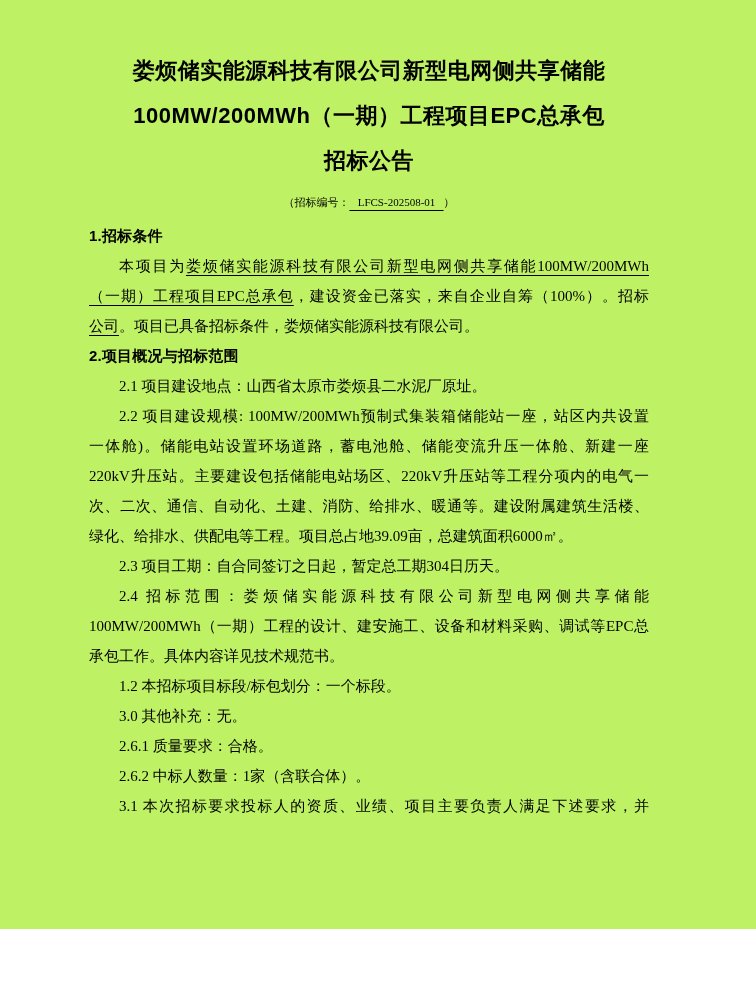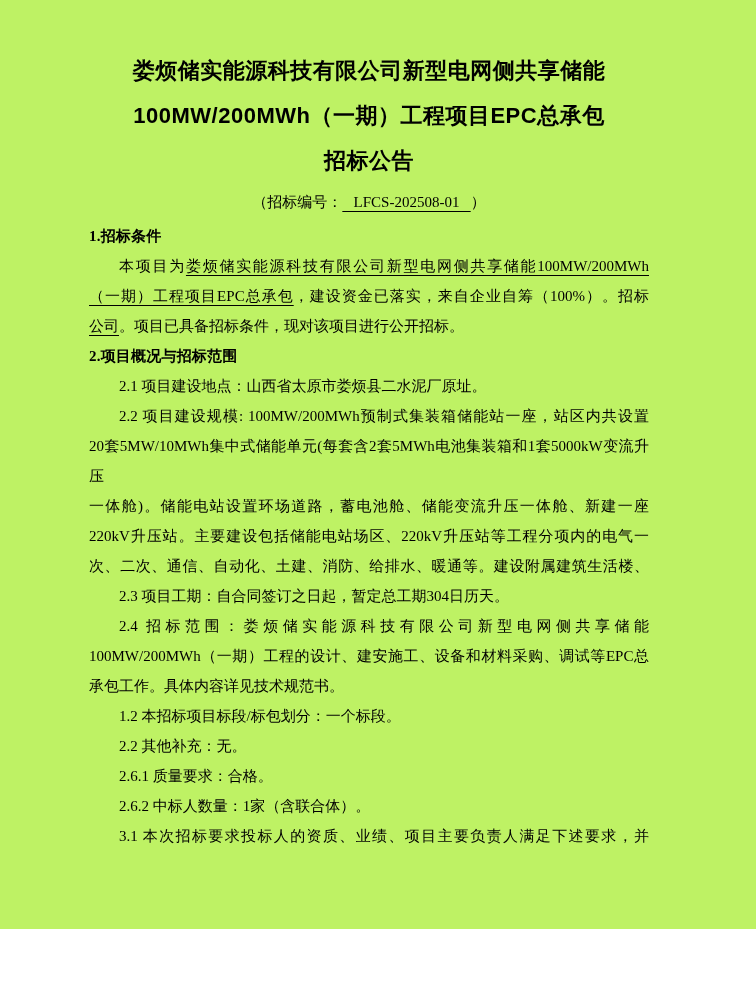--- a/index.html
+++ b/index.html
@@ -17,35 +17,35 @@
   .title {
     text-align: center;
     font-family: "Liberation Sans", "DejaVu Sans", sans-serif;
     font-weight: 700;
     font-size: 22px;
     letter-spacing: 0.5px;
   }
   .title .title-line { line-height: 45px; white-space: nowrap; }
   .meta {
     text-align: center;
-    font-size: 15px;
+    font-size: 11px;
     line-height: 38px;
     white-space: pre;
   }
   .docbody {
     font-size: 15px;
     line-height: 30px;
     text-align: justify;
   }
   .line { min-height: 30px; }
   .line.full { text-align-last: justify; }
   .line.ind { text-indent: 30px; }
   .line.heading {
     font-weight: 700;
-    font-family: Liberation Serif, serif;
+    font-family: Liberation Sans, sans-serif;
     letter-spacing: 0.2px;
   }
   .u {
     text-decoration: underline;
     text-decoration-thickness: 1px;
     text-underline-offset: 4px;
   }
 </style>
 </head>
 <body>
@@ -57,32 +57,32 @@
     <div class="title-line">100MW/200MWh（一期）工程项目EPC总承包</div>
     <div class="title-line">招标公告</div>
   </div>
 
   <div class="meta"><span>（招标编号：</span><span class="u">&nbsp;&nbsp;&nbsp;LFCS-202508-01&nbsp;&nbsp;&nbsp;</span><span>）</span></div>
 
   <div class="docbody" id="doc-body">
       <div class="line heading"><span>1.招标条件</span></div>
       <div class="line ind full"><span>本项目为</span><span class="u">娄烦储实能源科技有限公司新型电网侧共享储能100MW/200MWh</span></div>
       <div class="line full"><span class="u">（一期）工程项目EPC总承包</span><span>，建设资金已落实，来自企业自筹（100%）。招标</span></div>
-      <div class="line"><span class="u">公司</span><span>。项目已具备招标条件，现对该项目进行公开招标。</span></div>
+      <div class="line"><span class="u">公司</span><span>。项目已具备招标条件，娄烦储实能源科技有限公司。</span></div>
       <div class="line heading"><span>2.项目概况与招标范围</span></div>
       <div class="line ind"><span>2.1 项目建设地点：山西省太原市娄烦县二水泥厂原址。</span></div>
       <div class="line ind full"><span>2.2 项目建设规模: 100MW/200MWh预制式集装箱储能站一座，站区内共设置</span></div>
-      <div class="line full"><span>20套5MW/10MWh集中式储能单元(每套含2套5MWh电池集装箱和1套5000kW变流升压</span></div>
       <div class="line full"><span>一体舱)。储能电站设置环场道路，蓄电池舱、储能变流升压一体舱、新建一座</span></div>
       <div class="line full"><span>220kV升压站。主要建设包括储能电站场区、220kV升压站等工程分项内的电气一</span></div>
       <div class="line full"><span>次、二次、通信、自动化、土建、消防、给排水、暖通等。建设附属建筑生活楼、</span></div>
+      <div class="line"><span>绿化、给排水、供配电等工程。项目总占地39.09亩，总建筑面积6000㎡。</span></div>
       <div class="line ind"><span>2.3 项目工期：自合同签订之日起，暂定总工期304日历天。</span></div>
       <div class="line ind full"><span>2.4 招标范围：娄烦储实能源科技有限公司新型电网侧共享储能</span></div>
       <div class="line full"><span>100MW/200MWh（一期）工程的设计、建安施工、设备和材料采购、调试等EPC总</span></div>
       <div class="line"><span>承包工作。具体内容详见技术规范书。</span></div>
       <div class="line ind"><span>1.2 本招标项目标段/标包划分：一个标段。</span></div>
-      <div class="line ind"><span>2.2 其他补充：无。</span></div>
+      <div class="line ind"><span>3.0 其他补充：无。</span></div>
       <div class="line ind"><span>2.6.1 质量要求：合格。</span></div>
       <div class="line ind"><span>2.6.2 中标人数量：1家（含联合体）。</span></div>
       <div class="line ind full"><span>3.1 本次招标要求投标人的资质、业绩、项目主要负责人满足下述要求，并</span></div>
     </div>
 
 </div>
 
 </body></html>

